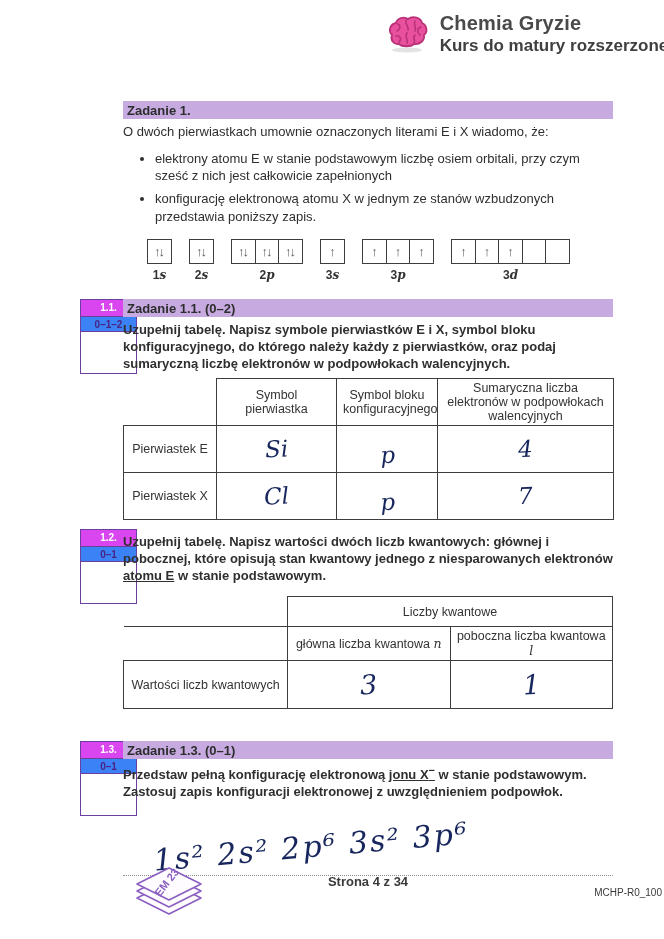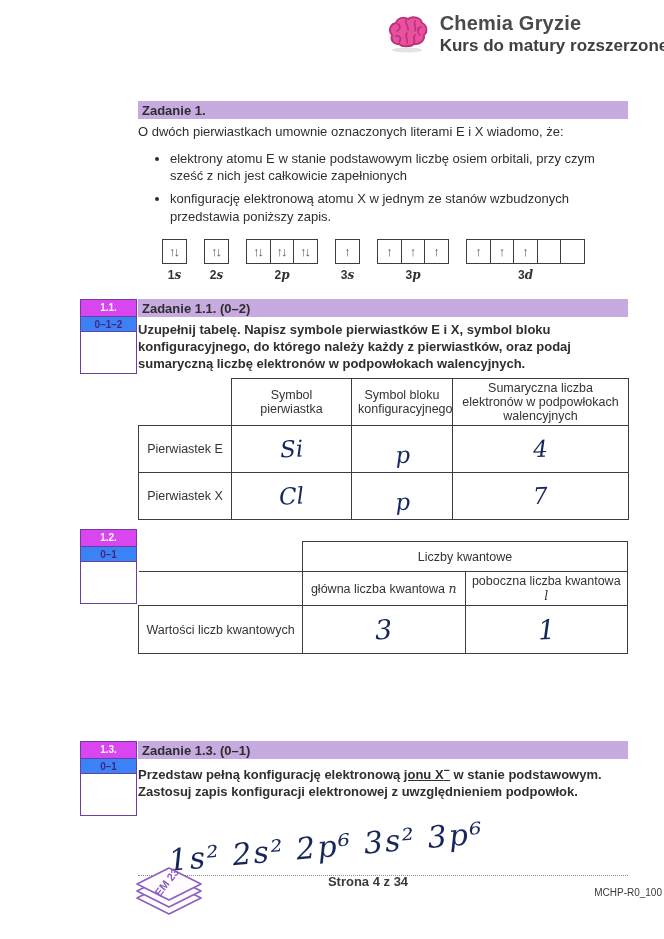--- a/index.html
+++ b/index.html
@@ -6,21 +6,21 @@
   body { background:#fff; font-family:"Liberation Sans", sans-serif; }
   .page { position:relative; width:664px; height:939px; background:#ffffff; overflow:hidden; color:#2f2f2f;margin-left:35px; }
 
   
   .logo { position:absolute; top:12px; right:26px; display:flex; align-items:center; gap:10px; }
   .logo-text { display:flex; flex-direction:column; }
   .brand-name { font-size:20px; font-weight:bold; color:#4a4a4a; letter-spacing:.2px; }
   .brand-tagline { font-size:17px; font-weight:bold; color:#3f3f3f; margin-top:1px; }
 
   
-  .sec { position:absolute; left:103px; width:490px; }
+  .sec { position:absolute; left:88px; width:490px; }
   .task-bar { height:18px; background:#c7abe0; font-size:13px; font-weight:bold; color:#2d2d2d; padding:1px 0 0 4px; line-height:17px; }
   .body-text { font-size:13px; line-height:1.32; margin-top:4px; color:#2f2f2f; }
   .bold { font-weight:bold; }
   ul.bullets { margin-top:10px; padding-left:32px; }
   ul.bullets li { font-size:13px; line-height:1.32; margin-bottom:6px; }
   .u { text-decoration:underline; }
 
   
   .margin-box { position:absolute; left:45px; width:57px; border:1.5px solid #6b3fa0; background:#fff; }
   .mb-code { background:#d946ef; color:#fff; font-size:10px; font-weight:bold; text-align:center; height:16px; line-height:16px; }
@@ -168,20 +168,21 @@
     </tbody>
       </table>
   </div>
 
   <div class="margin-box" style="top:529px;">
     <div class="mb-code">1.2.</div>
     <div class="mb-score">0–1</div>
     <div class="mb-empty"></div>
   </div>
   <div class="sec" style="top:529px;">
+    <div class="body-text bold"><span>Uzupełnij tabelę. Napisz wartości dwóch liczb kwantowych: głównej i pobocznej, które opisują stan kwantowy jednego z niesparowanych elektronów </span><span class="u">atomu E</span><span> w stanie podstawowym.</span></div>
     <table class="t12">
       <tbody>
           <tr class="h1">
         <td class="corner c0"></td>
         <td colspan="2">Liczby kwantowe</td>
       </tr>
       <tr class="h2">
         <td class="corner c0"></td>
         <td class="c1"><span>główna liczba kwantowa </span><span class="sym">n</span></td>
         <td class="c2"><span>poboczna liczba kwantowa </span><span class="sym">l</span></td>

